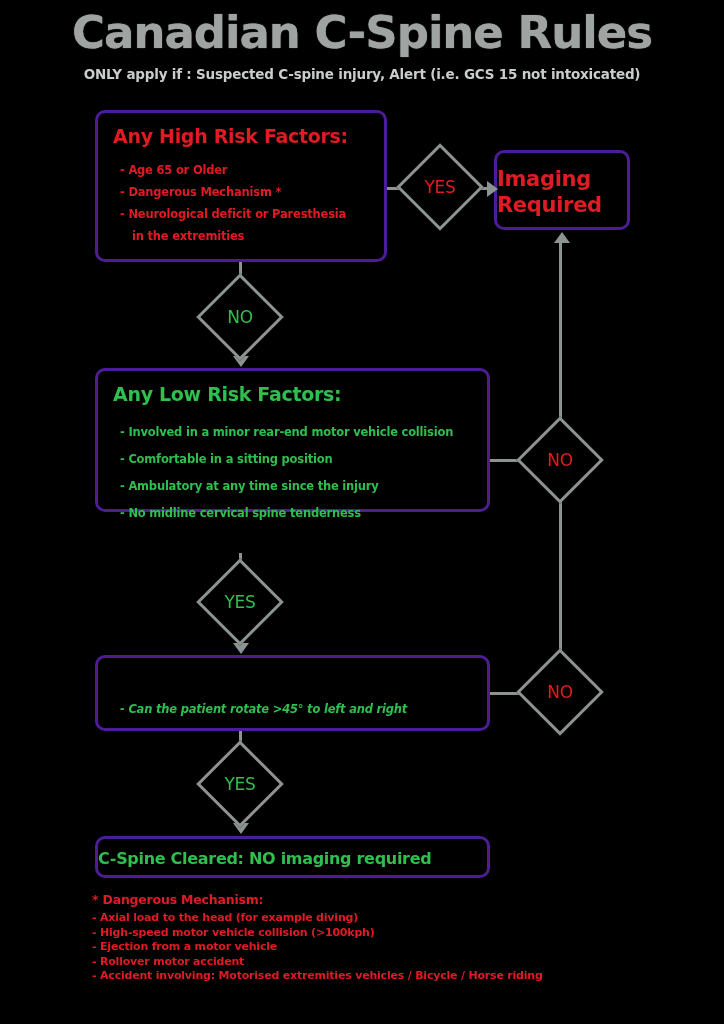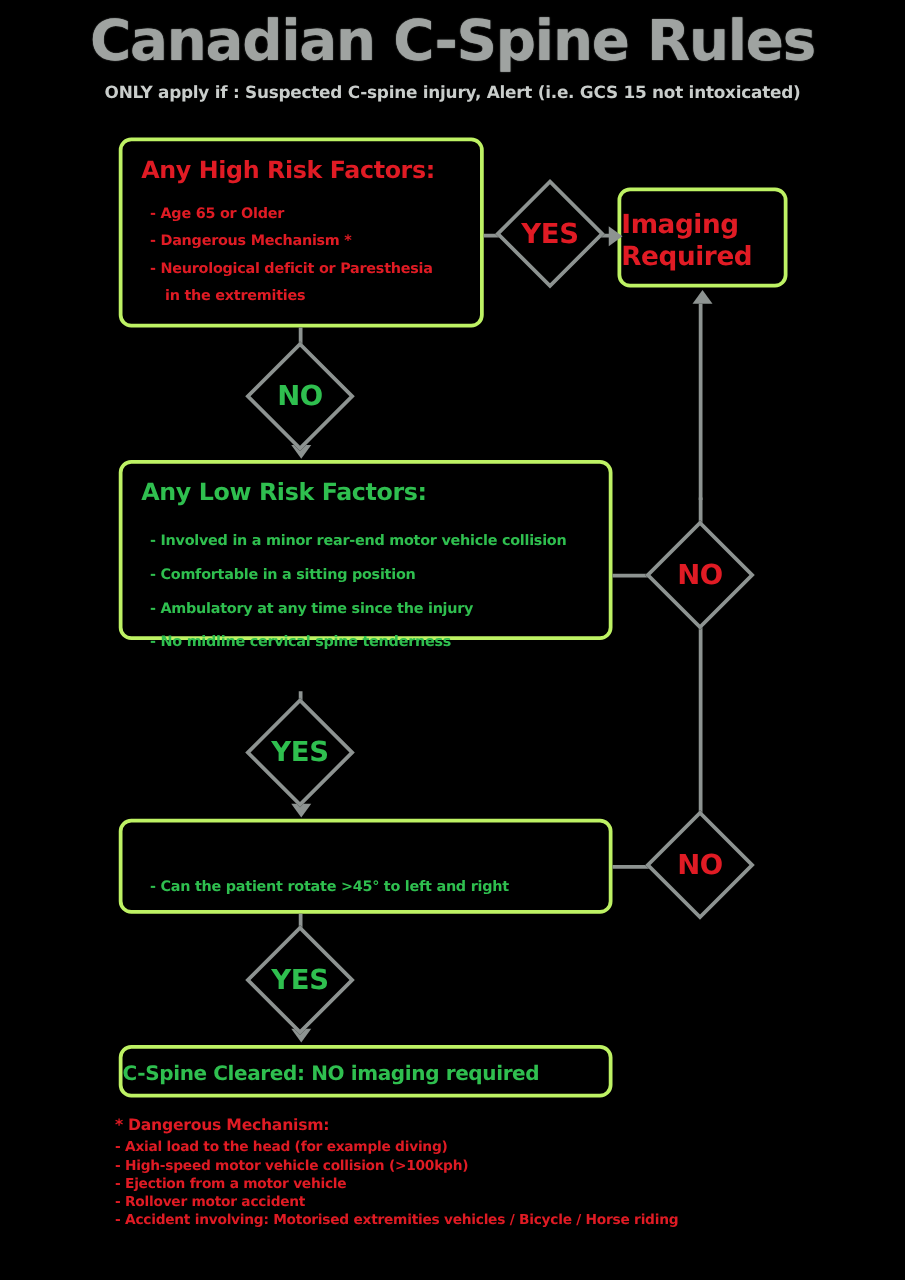--- a/index.html
+++ b/index.html
@@ -20,21 +20,21 @@
   }
   .subtitle{
     position:absolute;left:0;top:66px;width:724px;text-align:center;
     font-weight:bold;font-size:13.5px;color:#c9cdcb;
     letter-spacing:-0.2px;
   }
 
   
   .box{
     position:absolute;
-    border:3px solid #bef264;
+    border:3px solid #4c1d95;
     border-radius:10px;
     box-sizing:border-box;
     background:#000;
   }
   .box-title{
     font-weight:bold;
     letter-spacing:-0.3px;
   }
   .red{color:#e01b24;}
   .green{color:#2fbf4f;}
@@ -55,21 +55,21 @@
   
   #low-risk-box{left:95px;top:368px;width:395px;height:144px;}
   #low-risk-box .box-title{position:absolute;left:15px;top:12px;font-size:19px;}
   #low-risk-box .bullets{position:absolute;left:22px;top:48px;}
   #low-risk-box .bullets li{font-size:11.5px;line-height:27px;}
 
   
   #assess-box{left:95px;top:655px;width:395px;height:76px;}
   #assess-box .box-title{position:absolute;left:15px;top:12px;font-size:19px;}
   #assess-box .bullets{position:absolute;left:22px;top:44px;}
-  #assess-box .bullets li{font-size:11.5px;}
+  #assess-box .bullets li{font-size:11.5px;font-style:italic;}
 
   
   #imaging-box{left:494px;top:150px;width:136px;height:80px;}
   #imaging-box .box-title{
     position:absolute;left:0;top:13px;width:100%;text-align:left;
     font-size:21px;line-height:26px;
   }
 
   
   #cleared-box{left:95px;top:836px;width:395px;height:42px;}
@@ -82,21 +82,21 @@
     position:absolute;
     width:62px;height:62px;
     transform:rotate(45deg);
     border:3px solid #8d9391;
     box-sizing:border-box;
     background:#000;
   }
   .diamond-label{
     position:absolute;width:62px;height:62px;
     display:flex;align-items:center;justify-content:center;
-    font-weight:bold;font-size:22px;letter-spacing:-0.3px;
+    font-weight:normal;font-size:17px;letter-spacing:-0.3px;
   }
   .dwrap{position:absolute;width:62px;height:62px;}
 
   
   .line{position:absolute;background:#8d9391;}
   .arrow{
     position:absolute;width:0;height:0;
   }
   .arrow-down{
     border-left:8px solid transparent;border-right:8px solid transparent;

